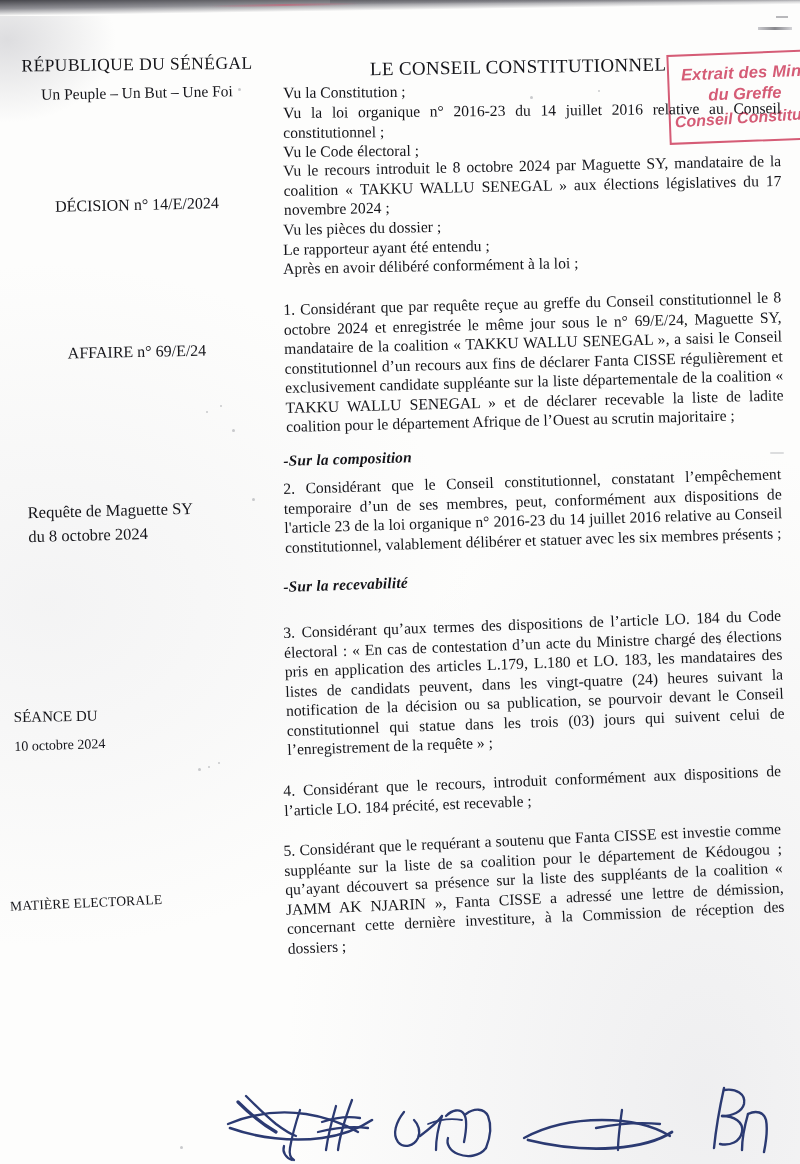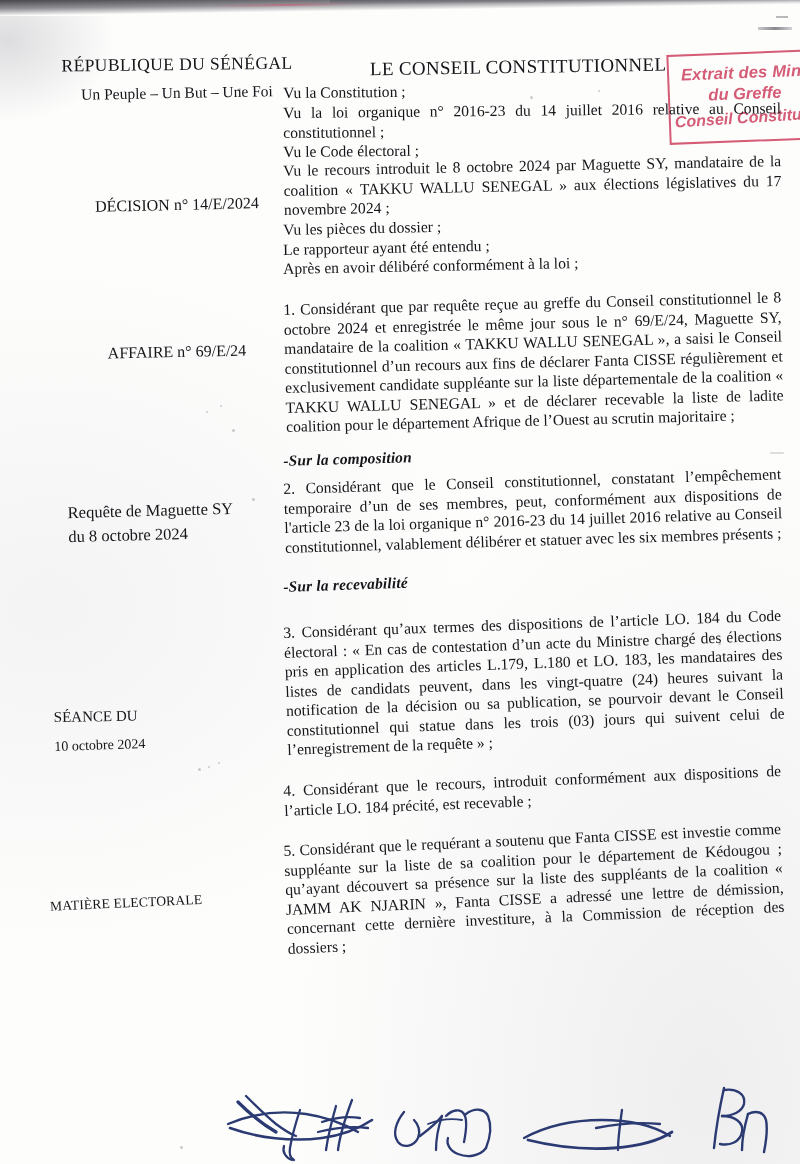--- a/index.html
+++ b/index.html
@@ -81,21 +81,21 @@
     position: absolute;
     inset: 0;
     background:
       radial-gradient(ellipse at 88% 94%, rgba(205,205,212,.30) 0%, rgba(255,255,255,0) 42%),
       radial-gradient(ellipse at 6% 52%, rgba(210,210,216,.22) 0%, rgba(255,255,255,0) 40%);
     pointer-events: none;
   }
   .speck { position: absolute; background: #9ea0a6; border-radius: 50%; opacity: .55; }
 
   
-  .margin-col { position: absolute; left: 0; top: 0; width: 272px; height: 100%; margin-left: 40px; }
+  .margin-col { position: absolute; left: 0; top: 0; width: 272px; height: 100%; }
 
   .m-block { position: absolute; text-align: center; width: 262px; left: 6px; }
   .m-line { display: block; white-space: nowrap; }
 
   .m-rep    { top: 54px;  font-size: 17.5px; letter-spacing: .4px; transform: rotate(-0.7deg); }
   .m-motto  { top: 84px;  font-size: 15.5px; transform: rotate(-1.1deg); }
   .m-dec    { top: 196px; font-size: 16px;   transform: rotate(-1.3deg); }
   .m-aff    { top: 343px; font-size: 16px;   transform: rotate(-1.2deg); }
   .m-req    { top: 498px; font-size: 16.5px; text-align: left; left: 28px; width: 240px; line-height: 1.45; transform: rotate(-1.5deg); }
   .m-seance { top: 707px; font-size: 15px;   text-align: left; left: 14px; width: 240px; transform: rotate(-1deg); }

